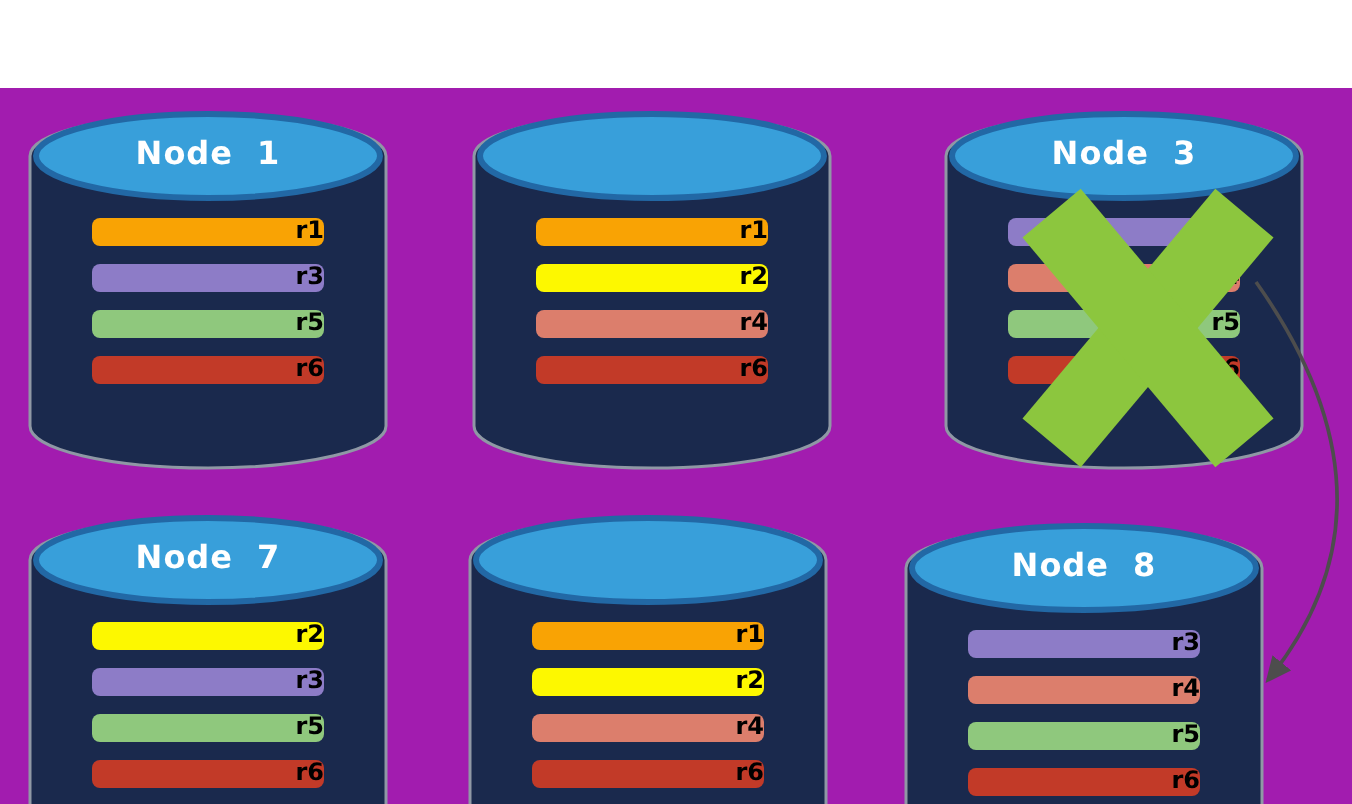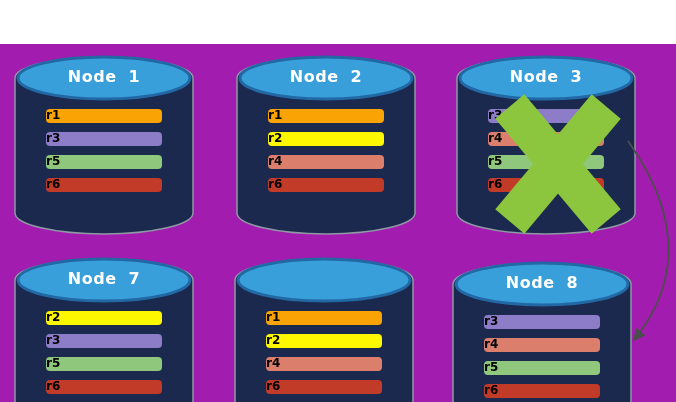--- a/index.html
+++ b/index.html
@@ -26,39 +26,39 @@
     letter-spacing: 0.5px;
   }
   .rows {
     position: absolute; top: 57px; left: 33px; width: 116px;
     display: flex; flex-direction: column; gap: 9.5px;
   }
   .row {
     height: 13.5px;
     line-height: 13.5px;
     border-radius: 4px;
-    text-align: left;
+    text-align: right;
     font-size: 12px;
     font-weight: bold;
     color: #000000;
   }
   .x-mark {
     position: absolute; left: 38px; top: 42px;
     width: 130px; height: 140px;
     display: block;
   }
   .arrow-overlay {
     position: absolute; left: 0; top: 0;
     width: 676px; height: 402px;
     pointer-events: none;
   }
   
   .node-1 { left: 13px;  top: 8px; }
   .node-2 { left: 235px; top: 8px; }
-  .node-3 { left: 455px; top: 8px; }
+  .node-3 { left: 471px; top: 8px; }
   .node-4 { left: 13px;  top: 210px; }
   .node-5 { left: 233px; top: 210px; }
   .node-6 { left: 451px; top: 214px; }
 </style>
 </head>
 <body>
 
 <div class="stage">
 
   <div class="node node-1">
@@ -73,21 +73,20 @@
       <div class="row" style="background-color: rgb(143, 200, 125);">r5</div>
       <div class="row" style="background-color: rgb(194, 58, 40);">r6</div>
     </div>
   </div>
 
   <div class="node node-2">
     <svg class="cyl" viewBox="0 0 182 184">
       <path class="cyl-body" d="M 2 26 A 89 21 0 0 1 180 26 L 180 161 A 89 21 0 0 1 2 161 Z" style="fill: rgb(26, 41, 77);"></path>
       <ellipse class="cyl-top" cx="91" cy="26" rx="86" ry="21" style="fill: rgb(56, 159, 218);"></ellipse>
     </svg>
-    <div class="node-title">Node 2</div>
     <div class="rows">
       <div class="row" style="background-color: rgb(249, 163, 4);">r1</div>
       <div class="row" style="background-color: rgb(253, 248, 0);">r2</div>
       <div class="row" style="background-color: rgb(220, 126, 108);">r4</div>
       <div class="row" style="background-color: rgb(194, 58, 40);">r6</div>
     </div>
   </div>
 
   <div class="node node-3">
     <svg class="cyl" viewBox="0 0 182 184">

